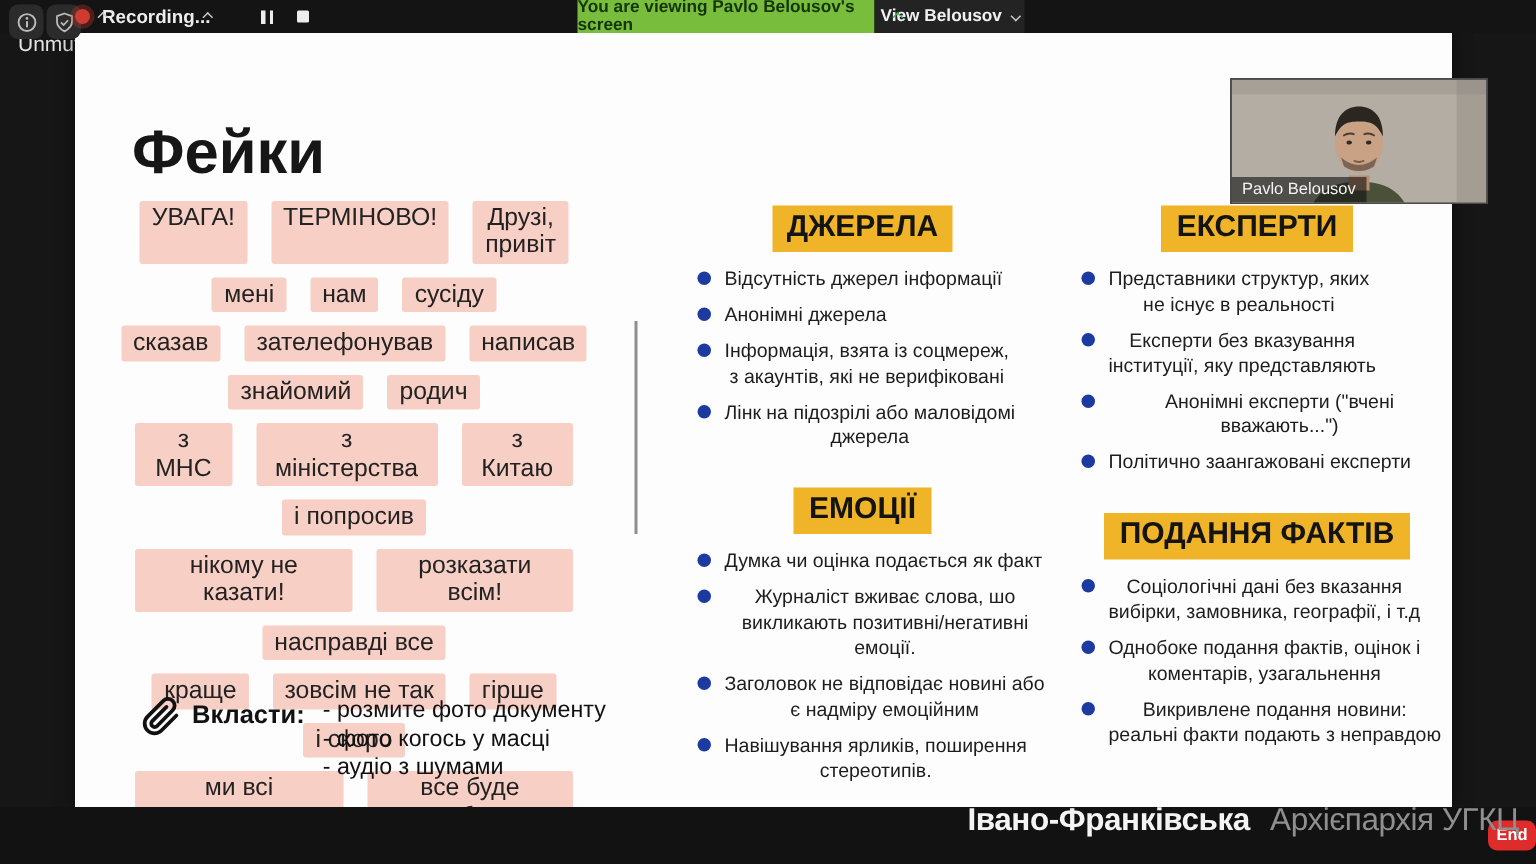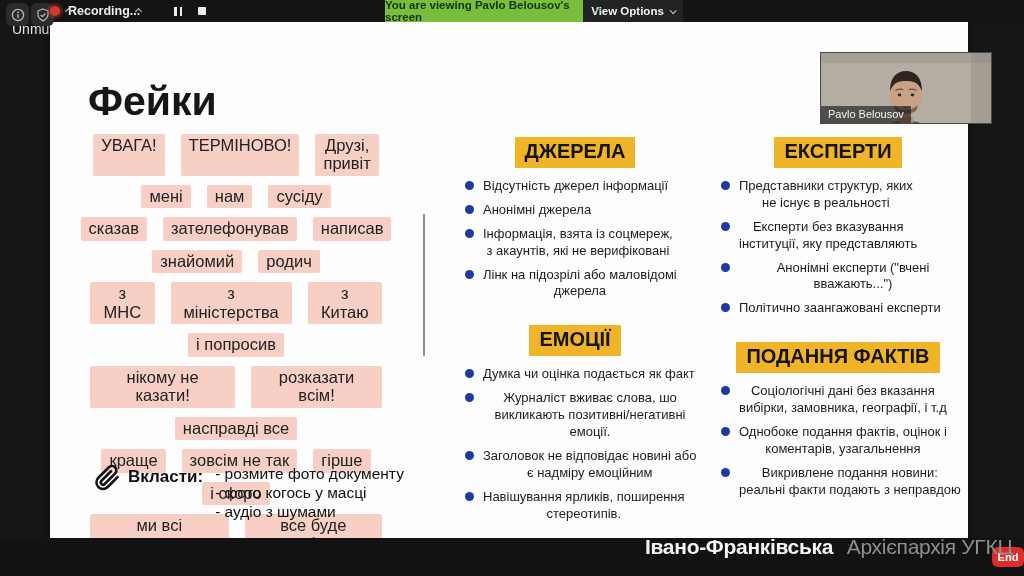--- a/index.html
+++ b/index.html
@@ -50,21 +50,21 @@
   .bullet-item { display:flex; gap:9px; margin-bottom:7px; }
   .bullet { flex:0 0 auto; width:9px; height:9px; border-radius:50%; background:#1C3AA0; margin-top:3px; }
   .btext { font-size:13px; line-height:1.3; color:#1d1d1d; white-space:pre-line; }
 
   .attach { position:absolute; left:42px; top:440px; display:flex; align-items:flex-start; }
   .attach-label { font-size:17px; font-weight:bold; color:#111; margin:5px 0 0 6px; }
   .attach-items { margin:3px 0 0 12px; }
   .attach-item { font-size:15.5px; font-weight:normal; color:#111; line-height:1.22; }
 
   
-  .video { position:absolute; left:820px; top:52px; width:172px; height:72px; background:#404040;
+  .video { position:absolute; left:820px; top:52px; width:172px; height:84px; background:#404040;
            border:1px solid #4a4a4a; z-index:15; overflow:hidden; cursor:pointer; }
   .video svg { display:block; }
   .video-name { position:absolute; left:0; bottom:0; background:rgba(20,20,20,.62); color:#f3f3f3;
                 font-size:11px; padding:2px 7px 3px; }
 
   
   .toolbar { position:absolute; left:0; top:538px; width:1024px; height:38px; background:#121212; z-index:20; }
   .tb-item { position:absolute; top:2px; display:flex; flex-direction:column; align-items:center; cursor:pointer; }
   .tb-icon { height:18px; display:flex; align-items:center; justify-content:center; }
   .tb-label { margin-top:1px; font-size:14px; color:#e2e2e2; white-space:nowrap; }
@@ -116,21 +116,21 @@
     </span>
     <span class="mini-btn">
       <span class="mini-stop"></span>
     </span>
   </div>
 
   <div class="view-banner">
     <span>You are viewing Pavlo Belousov's screen</span>
   </div>
   <div class="view-options">
-    <span>View Options</span>
+    <span>View Belousov</span>
     <i class="chev chev-down"></i>
   </div>
 
   <div class="slide">
     <div class="slide-title">Фейки</div>
 
     <div class="tags-block">
         <div class="tag-row">
           <span class="tag">УВАГА!</span>
           <span class="tag">ТЕРМІНОВО!</span>

